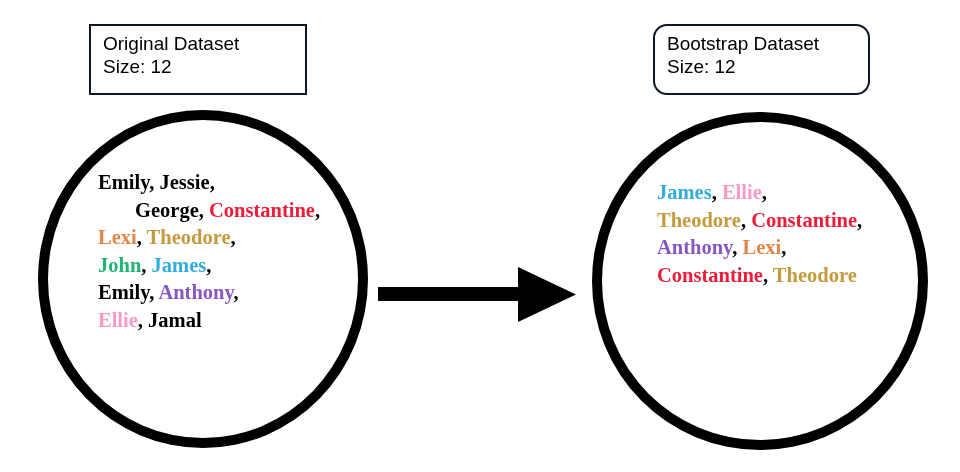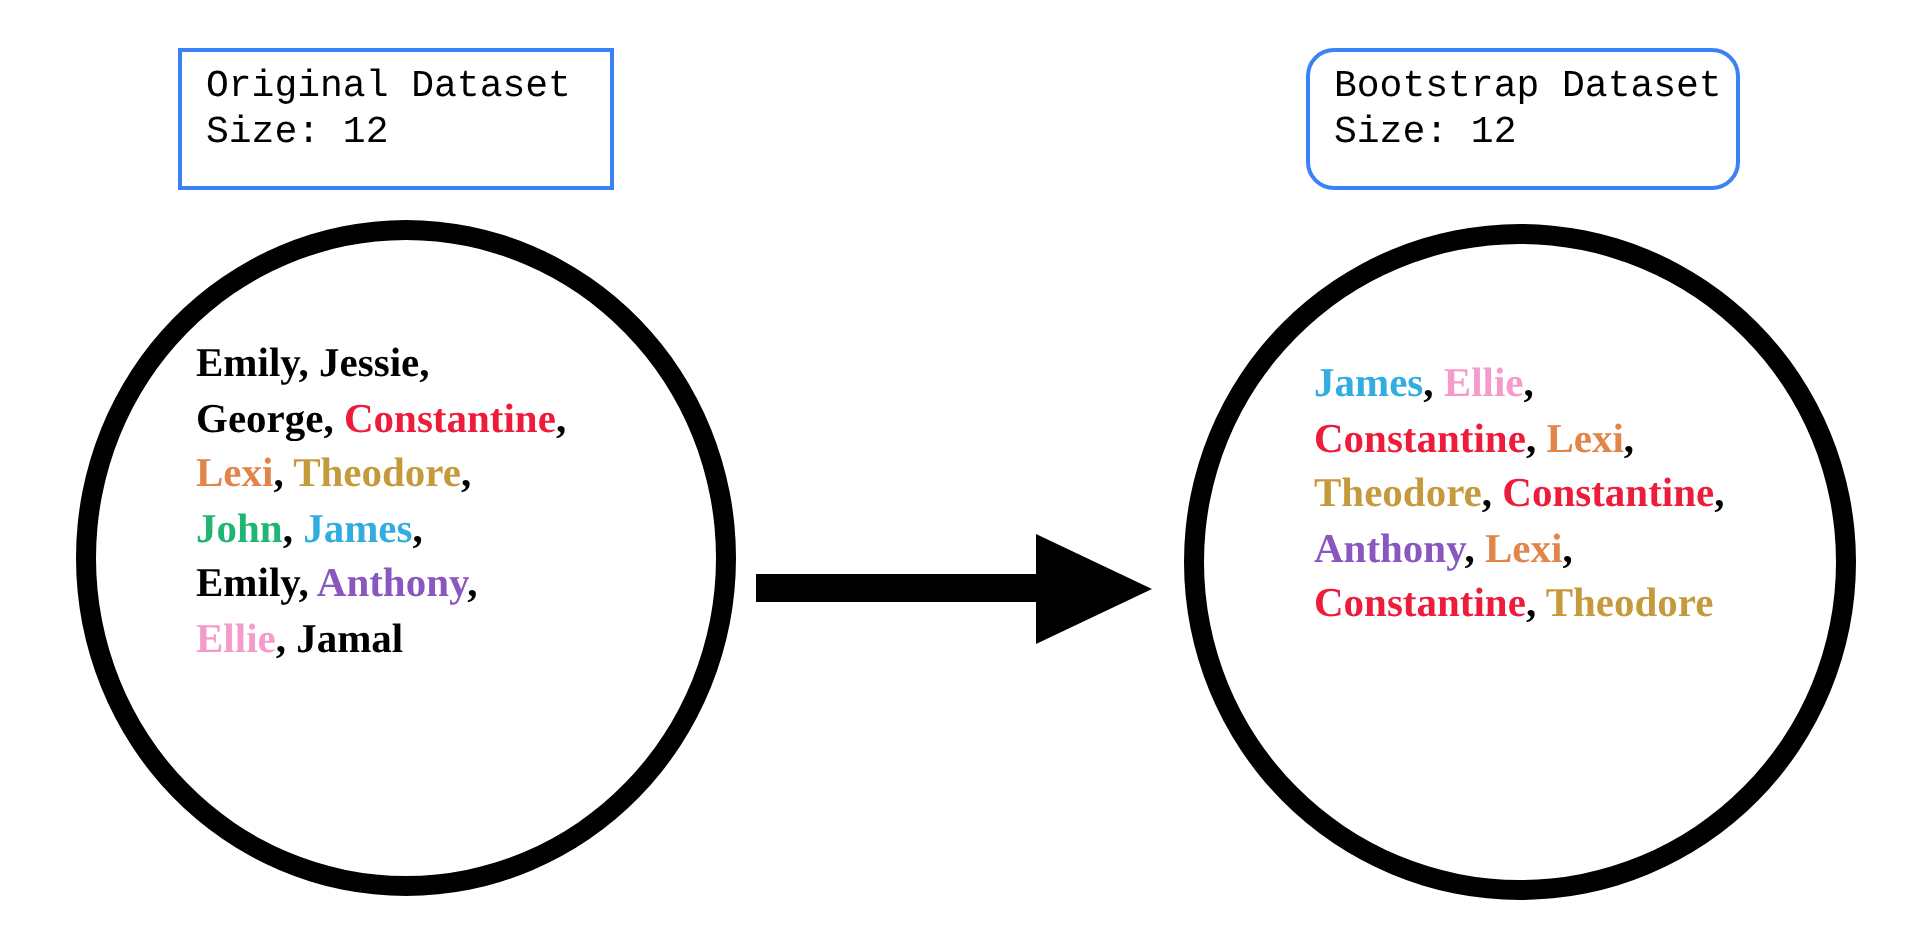--- a/index.html
+++ b/index.html
@@ -13,27 +13,27 @@
     height: 472px;
     background: #ffffff;
     overflow: hidden;
     font-family: "Liberation Serif", "DejaVu Serif", serif;
   }
 
   
   .title-box {
     position: absolute;
     box-sizing: border-box;
-    border: 2px solid #3b82f6;
+    border: 2px solid #0f172a;
     background: #ffffff;
     padding: 6px 10px 4px 12px;
     font-size: 19px;
     line-height: 1.22;
     color: #000000;
-    font-family: Liberation Mono, monospace;
+    font-family: Liberation Sans, sans-serif;
     white-space: nowrap;
   }
   #original-box { left: 89px;  top: 24px; width: 218px; height: 71px; }
   #bootstrap-box { left: 653px; top: 24px; width: 217px; height: 71px; border-radius: 14px; }
   .title-line { display: block; }
 
   
   .circle {
     position: absolute;
     box-sizing: border-box;
@@ -82,30 +82,29 @@
     <span class="title-line">Bootstrap Dataset</span>
     <span class="title-line">Size: 12</span>
   </div>
 
   <div class="circle" id="original-circle"></div>
 
   <div class="circle" id="bootstrap-circle"></div>
 
   <div class="name-list" id="original-names">
       <span class="name-row"><span style="color: rgb(0, 0, 0);">Emily</span><span class="sep">, </span><span style="color: rgb(0, 0, 0);">Jessie</span><span class="sep">,</span></span>
-      <span class="name-row"><span style="color: rgb(0, 0, 0);">George</span><span class="sep">, </span><span style="color: rgb(237, 28, 58);">Constantine</span><span class="sep">,</span></span>
+      <span class="name-row"><span style="color: rgb(0, 0, 0); margin-left: 37px;">George</span><span class="sep">, </span><span style="color: rgb(237, 28, 58);">Constantine</span><span class="sep">,</span></span>
       <span class="name-row"><span style="color: rgb(226, 133, 74);">Lexi</span><span class="sep">, </span><span style="color: rgb(197, 154, 60);">Theodore</span><span class="sep">,</span></span>
       <span class="name-row"><span style="color: rgb(33, 181, 115);">John</span><span class="sep">, </span><span style="color: rgb(49, 173, 223);">James</span><span class="sep">,</span></span>
       <span class="name-row"><span style="color: rgb(0, 0, 0);">Emily</span><span class="sep">, </span><span style="color: rgb(138, 87, 190);">Anthony</span><span class="sep">,</span></span>
       <span class="name-row"><span style="color: rgb(244, 155, 203);">Ellie</span><span class="sep">, </span><span style="color: rgb(0, 0, 0); margin-top: 12px;">Jamal</span></span>
     </div>
 
   <div class="name-list" id="bootstrap-names">
       <span class="name-row"><span style="color: rgb(49, 173, 223);">James</span><span class="sep">, </span><span style="color: rgb(244, 155, 203);">Ellie</span><span class="sep">,</span></span>
-      <span class="name-row"><span style="color: rgb(237, 28, 58);">Constantine</span><span class="sep">, </span><span style="color: rgb(226, 133, 74);">Lexi</span><span class="sep">,</span></span>
       <span class="name-row"><span style="color: rgb(197, 154, 60);">Theodore</span><span class="sep">, </span><span style="color: rgb(237, 28, 58);">Constantine</span><span class="sep">,</span></span>
       <span class="name-row"><span style="color: rgb(138, 87, 190);">Anthony</span><span class="sep">, </span><span style="color: rgb(226, 133, 74);">Lexi</span><span class="sep">,</span></span>
       <span class="name-row"><span style="color: rgb(237, 28, 58);">Constantine</span><span class="sep">, </span><span style="color: rgb(197, 154, 60);">Theodore</span></span>
     </div>
 
   <svg id="arrow" viewBox="0 0 200 66">
     <g>
       <rect x="0" y="25" width="142" height="14"></rect>
       <polygon points="140,5 198,32.5 140,60"></polygon>
     </g>

